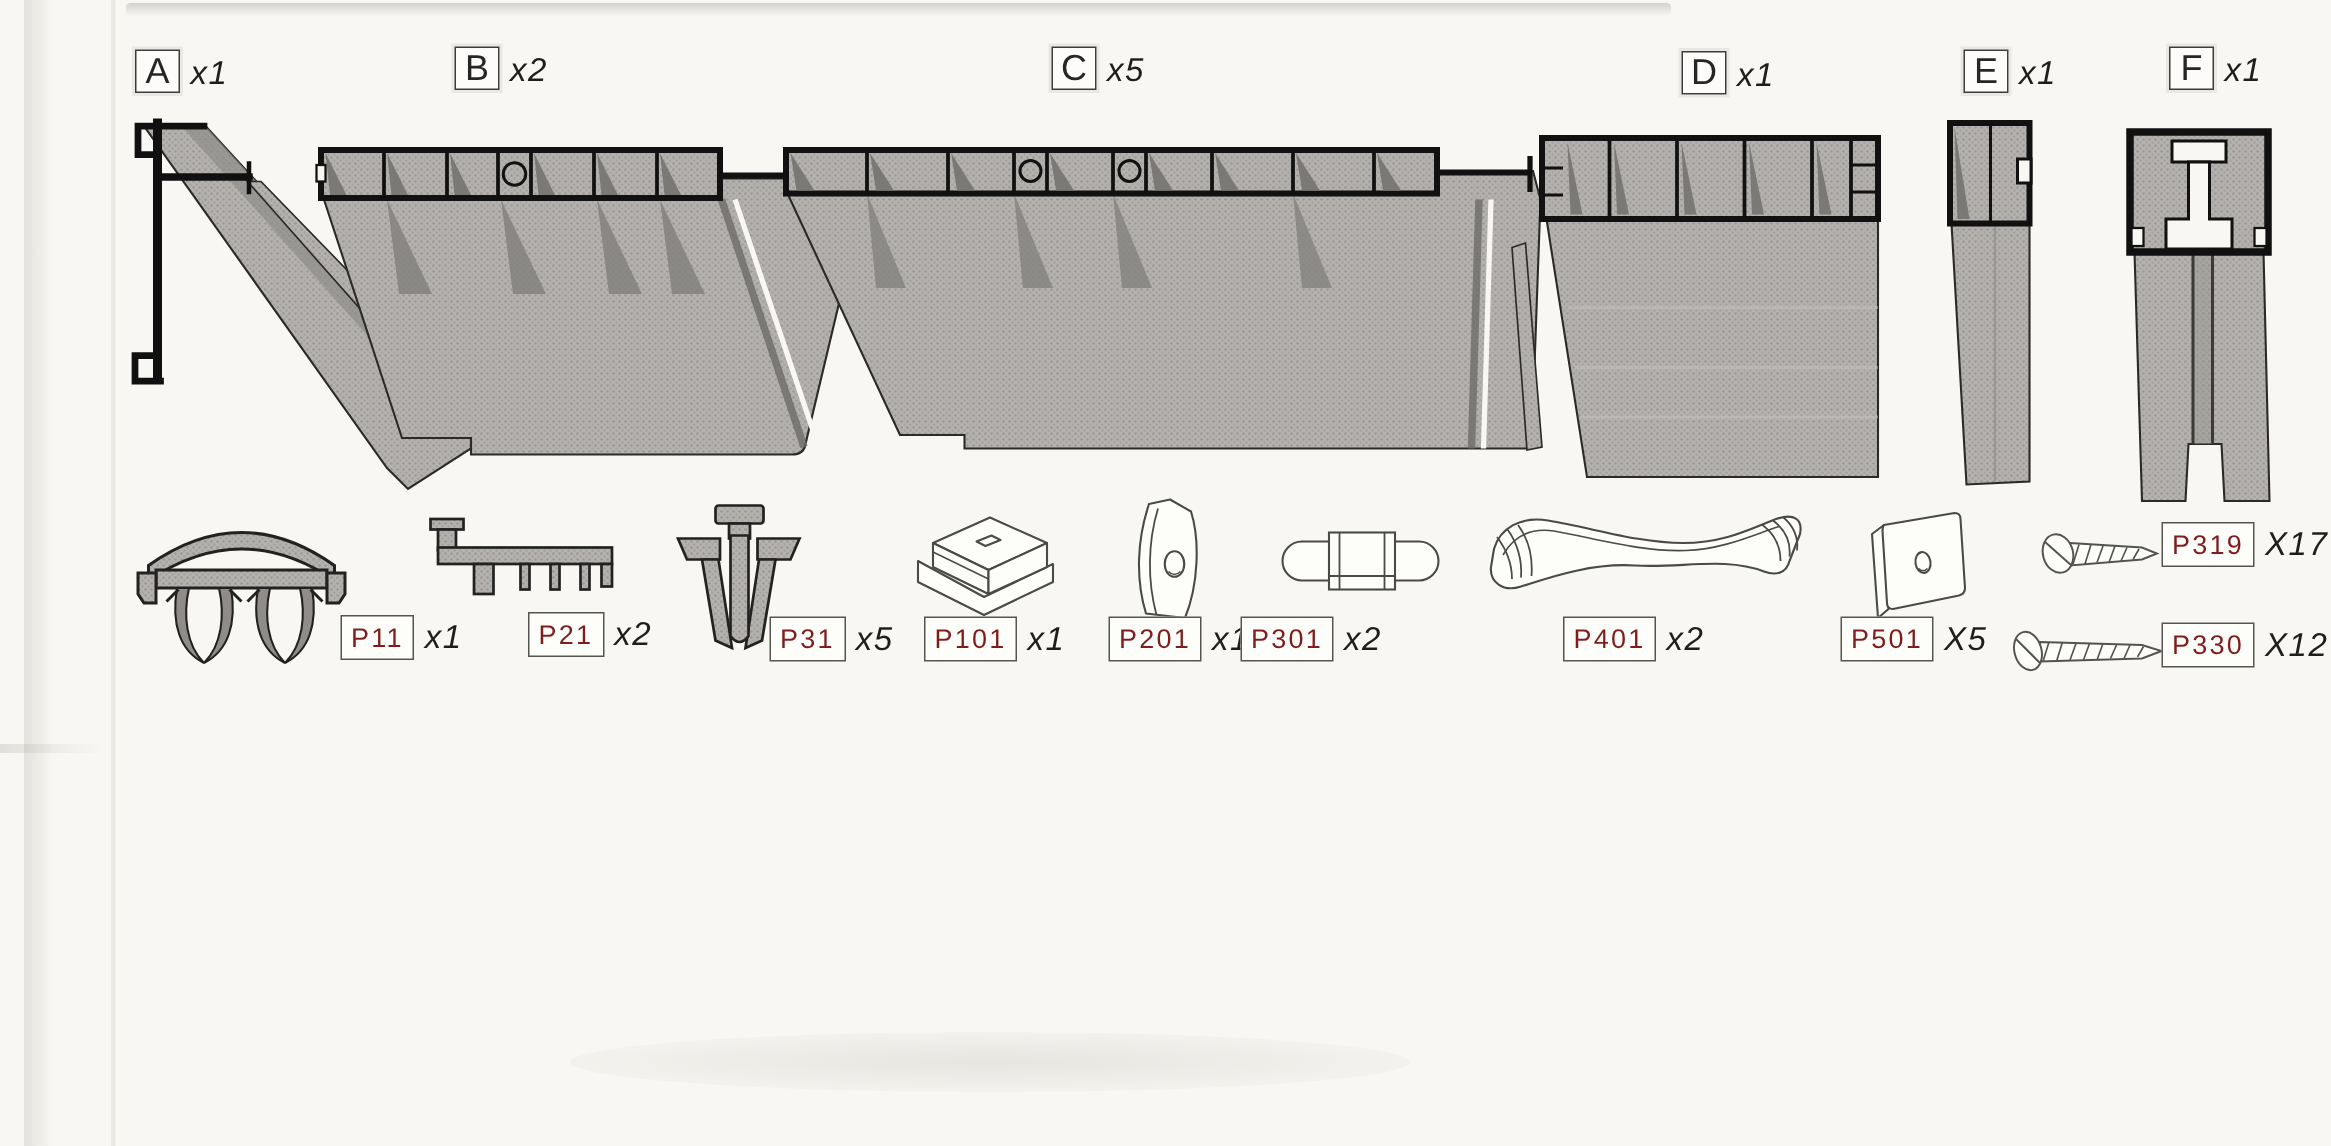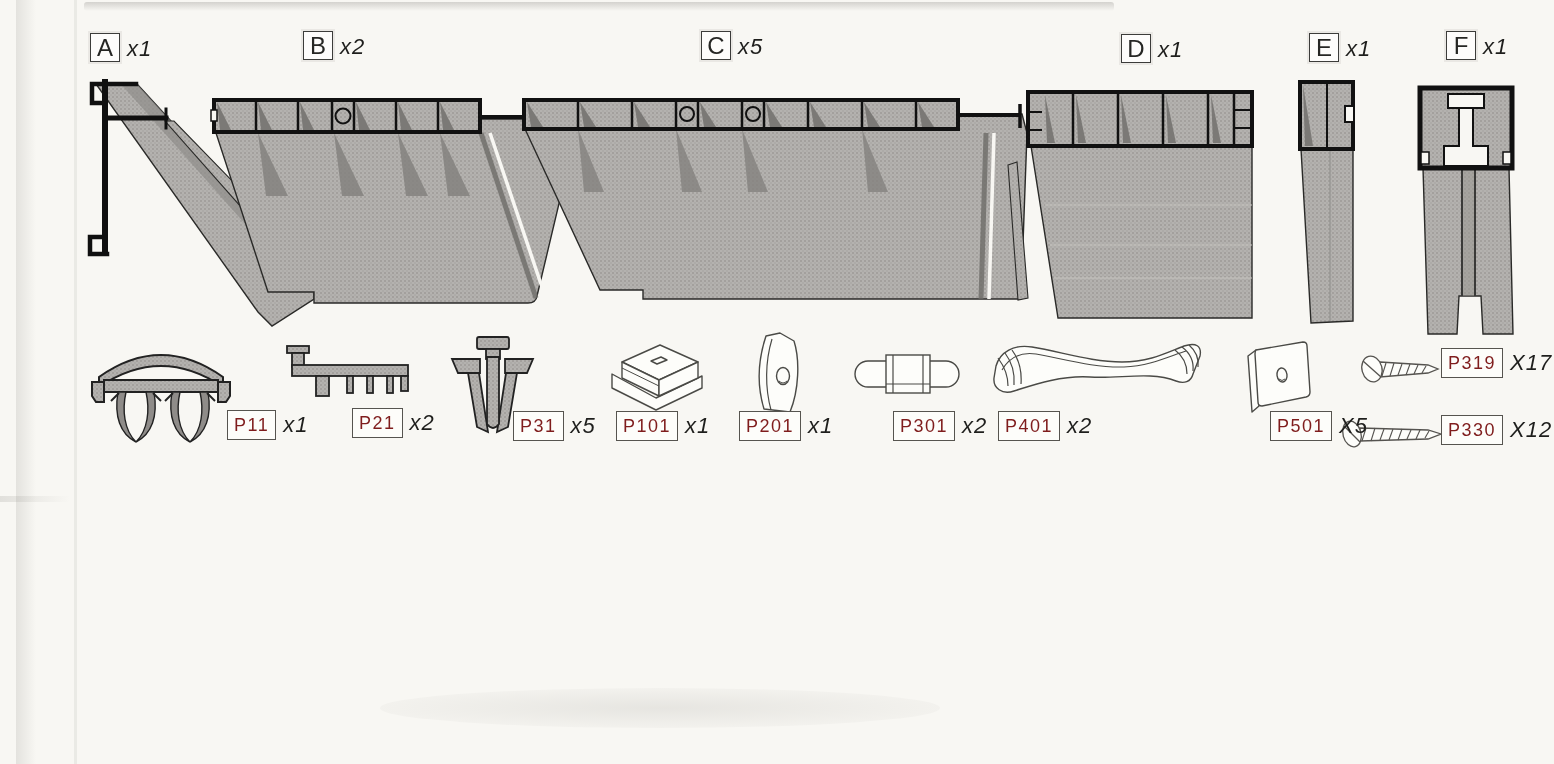--- a/index.html
+++ b/index.html
@@ -357,29 +357,29 @@
     <span class="hcount">x5</span>
   </div>
   <div class="hlabel" style="left:616px;top:411px">
     <span class="hbox">P101</span>
     <span class="hcount">x1</span>
   </div>
   <div class="hlabel" style="left:739px;top:411px">
     <span class="hbox">P201</span>
     <span class="hcount">x1</span>
   </div>
-  <div class="hlabel" style="left:893px;top:411px">
+  <div class="hlabel" style="left:827px;top:411px">
     <span class="hbox">P301</span>
     <span class="hcount">x2</span>
   </div>
-  <div class="hlabel" style="left:998px;top:411px">
+  <div class="hlabel" style="left:1042px;top:411px">
     <span class="hbox">P401</span>
     <span class="hcount">x2</span>
   </div>
-  <div class="hlabel" style="left:1270px;top:411px">
+  <div class="hlabel" style="left:1227px;top:411px">
     <span class="hbox">P501</span>
     <span class="hcount">X5</span>
   </div>
   <div class="hlabel" style="left:1441px;top:348px">
     <span class="hbox">P319</span>
     <span class="hcount">X17</span>
   </div>
   <div class="hlabel" style="left:1441px;top:415px">
     <span class="hbox">P330</span>
     <span class="hcount">X12</span>

